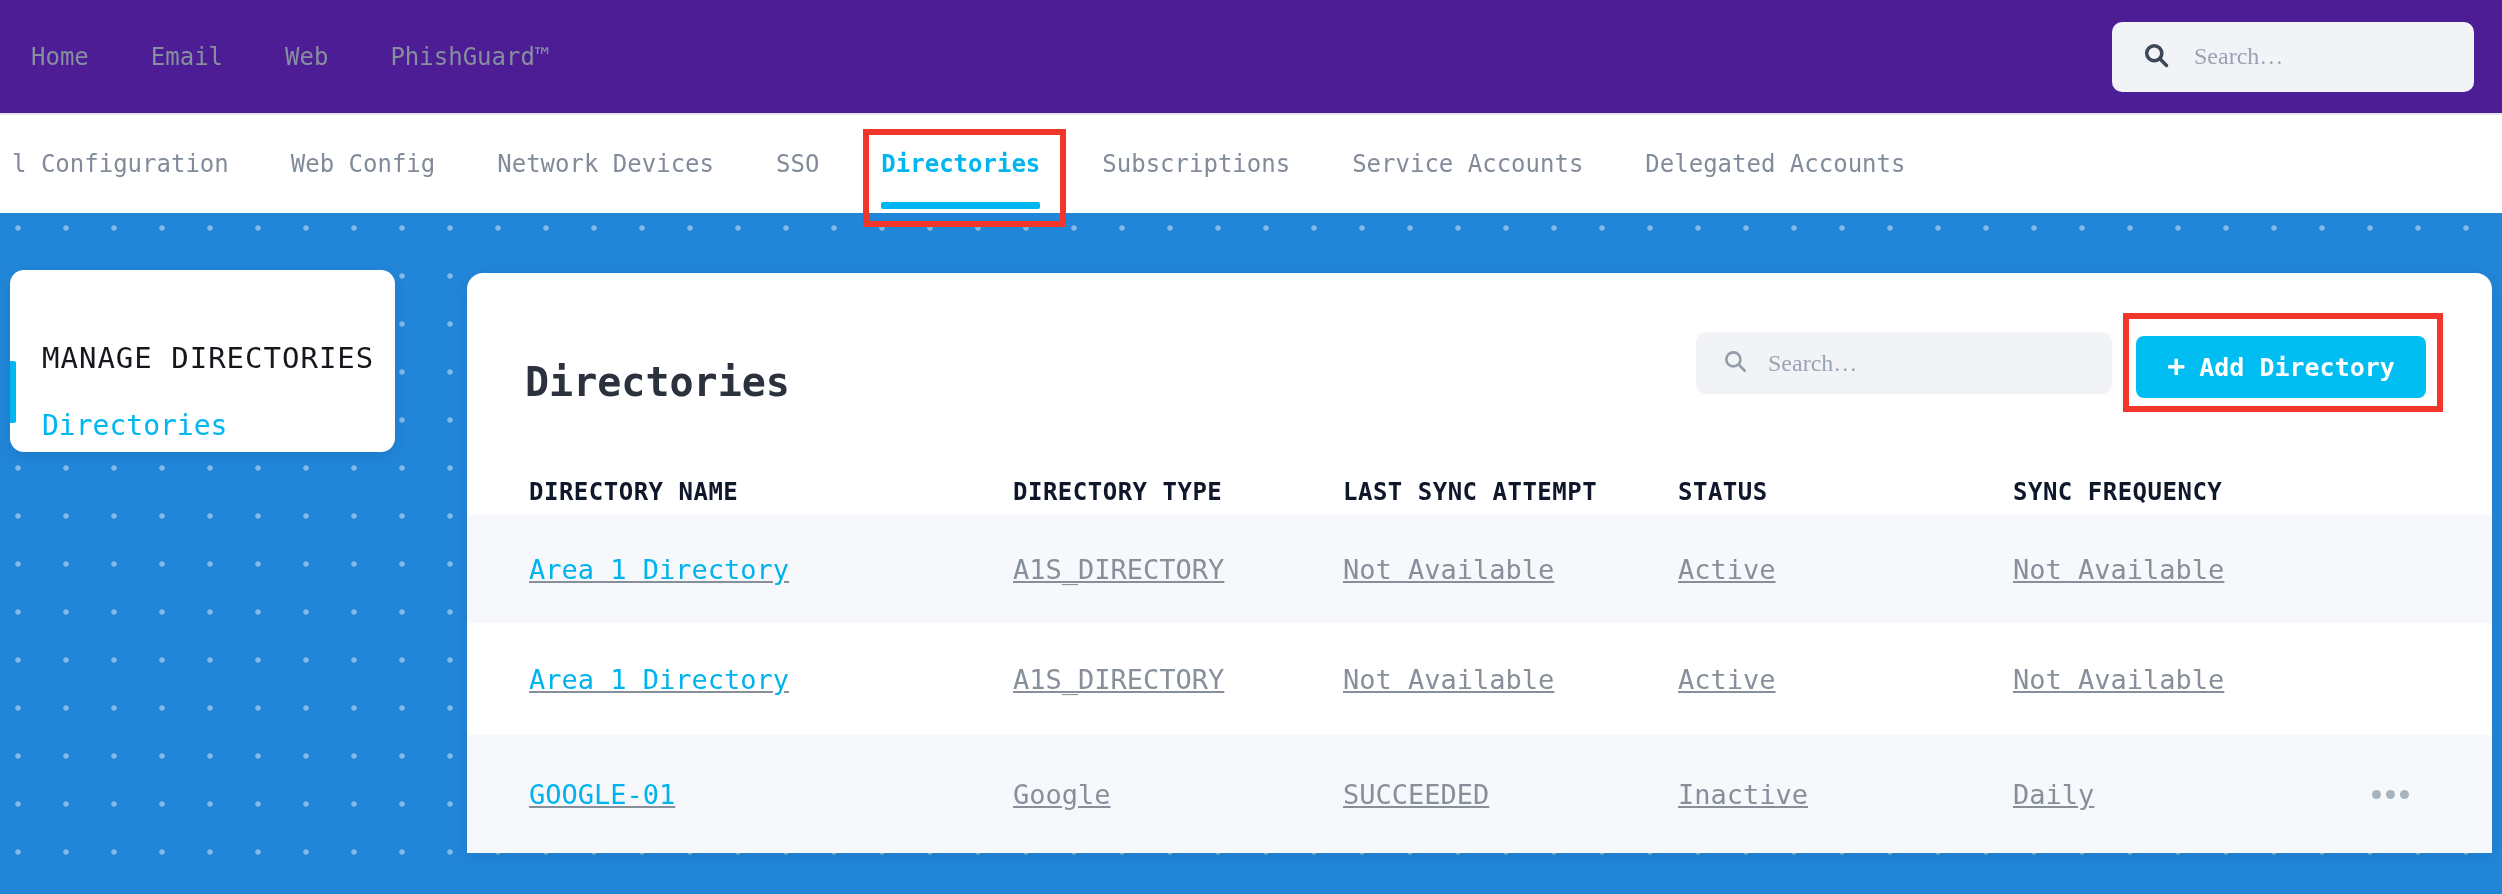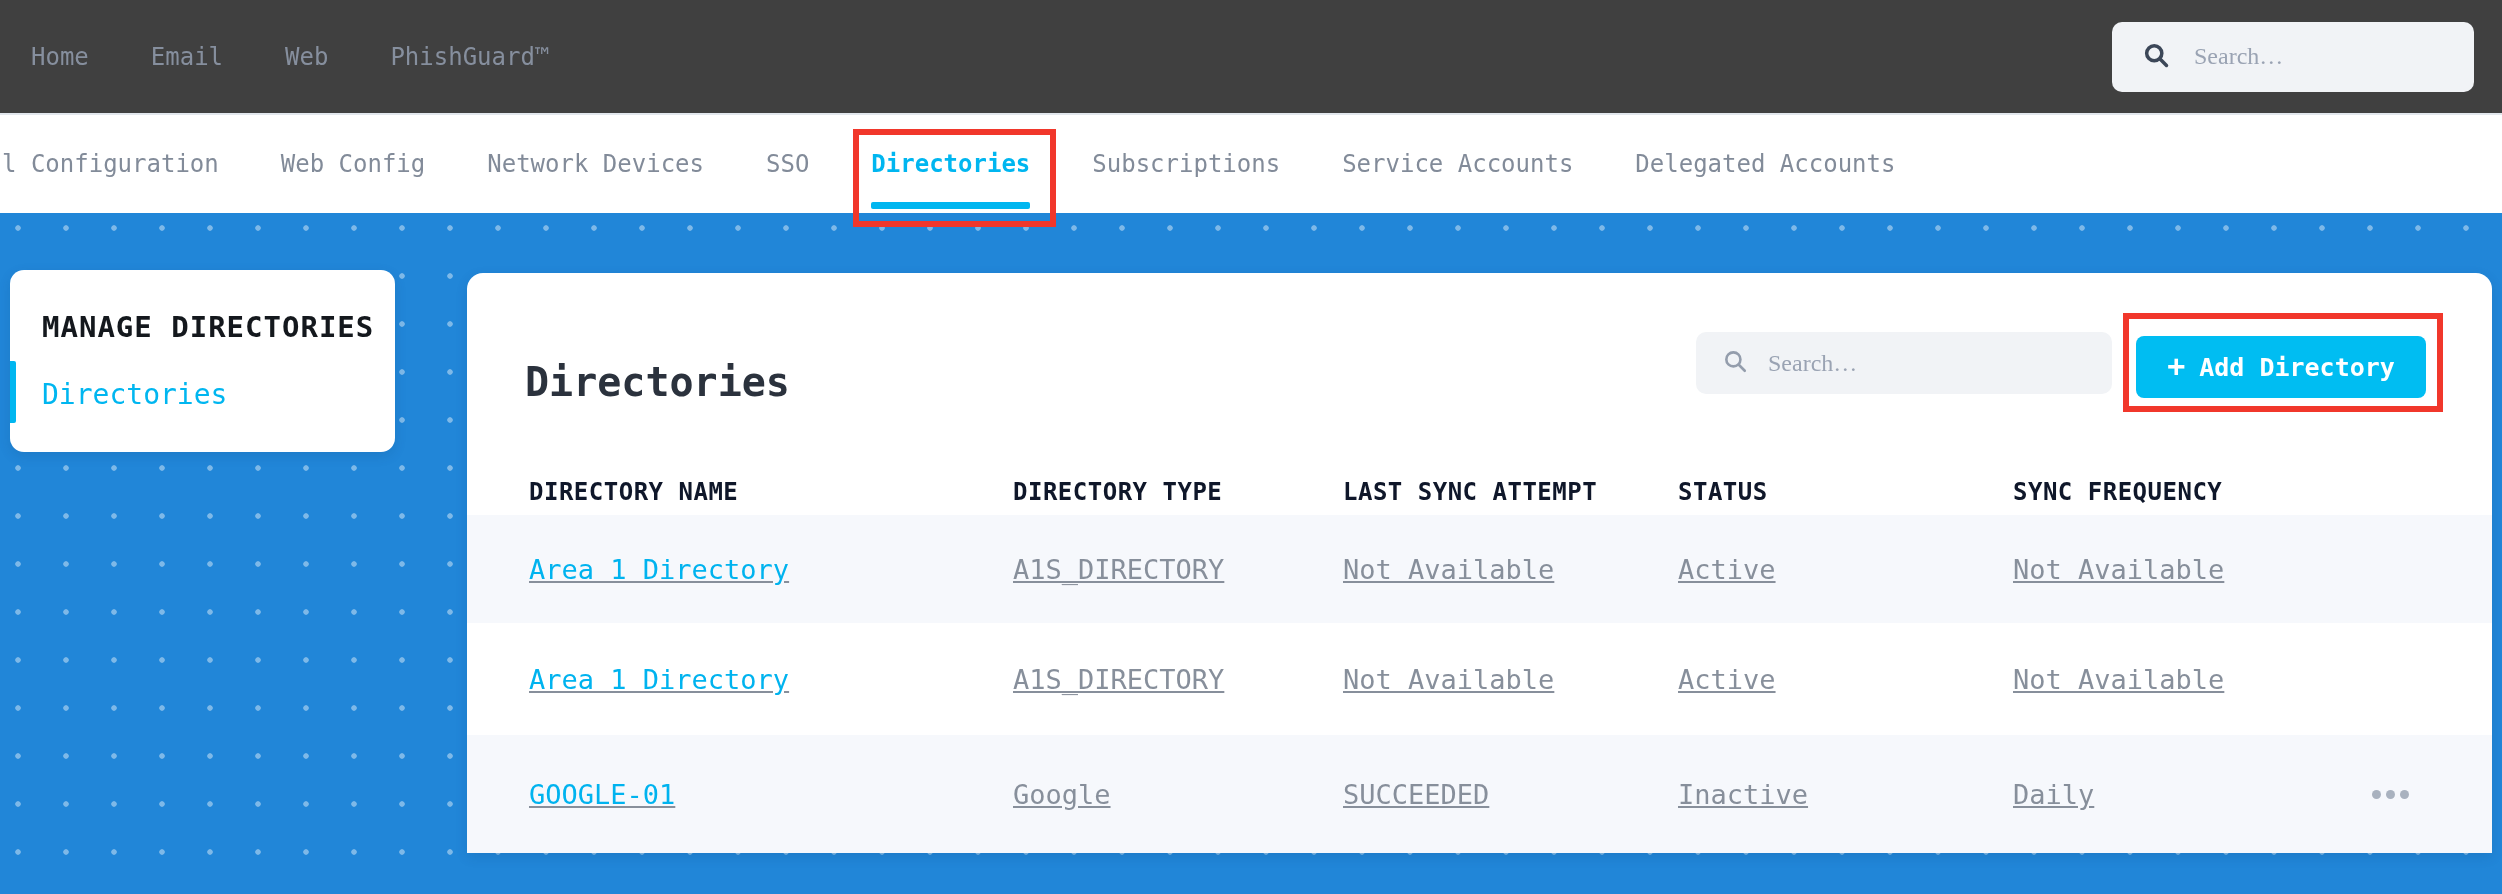--- a/index.html
+++ b/index.html
@@ -9,21 +9,21 @@
     --background-blue:#2186d8;
     --link-cyan:#00b3ef;
   }
   *{margin:0;padding:0;box-sizing:border-box;}
   body{font-family:"DejaVu Sans Mono","Liberation Mono",monospace;background:#fff;}
   .screen{position:relative;width:2502px;height:894px;overflow:hidden;background:#fff;}
 
   
   .topbar{
     position:absolute;left:0;top:0;width:2502px;height:115px;
-    background:#404040;border-bottom:2px solid #e2e7ed;
+    background:#4c1d95;border-bottom:2px solid #e2e7ed;
     display:flex;align-items:center;justify-content:space-between;
     padding:0 28px 0 31px;
   }
   .topnav{display:flex;align-items:center;gap:62px;}
   .topnav .nav-item{
     font-size:24px;color:#868f9e;font-weight:500;letter-spacing:0;
     cursor:pointer;white-space:nowrap;
   }
   .searchbox{
     display:flex;align-items:center;gap:24px;
@@ -35,21 +35,21 @@
     font-family:Liberation Serif, serif;font-size:24px;color:#4a5466;width:100%;
   }
   .searchbox input::placeholder{color:#9aa3b3;}
   .search-icon-dark{color:#3c4758;}
   .search-icon-gray{color:#949dac;}
 
   
   .tabbar{
     position:absolute;left:0;top:115px;width:2502px;height:98px;
     background:#fff;display:flex;align-items:stretch;gap:62px;
-    padding-left:2px;white-space:nowrap;
+    padding-left:12px;white-space:nowrap;
   }
   .tab{
     position:relative;display:flex;align-items:center;height:100%;
     font-size:24px;color:#828b99;font-weight:500;cursor:pointer;
   }
   .tab.active{color:var(--accent-cyan);font-weight:700;}
   .tab-underline{
     position:absolute;left:0;right:0;bottom:4px;height:7px;
     background:var(--accent-cyan);border-radius:2px;
   }
@@ -67,21 +67,21 @@
     background-position:15px 12px;
   }
 
   
   .side-card{
     position:absolute;left:10px;top:57px;width:385px;height:182px;
     background:#fff;border-radius:14px;
     box-shadow:0 4px 12px rgba(15,60,110,0.15);
     padding:40px 20px 0 32px;
   }
-  .side-heading{font-size:29px;font-weight:700;color:#14181d;letter-spacing:1px;}
+  .side-heading{font-size:29px;font-weight:400;color:#14181d;letter-spacing:1px;margin-top:31px;}
   .side-item{position:relative;margin-top:34px;cursor:pointer;}
   .side-item .label{font-size:28px;color:var(--accent-cyan);font-weight:500;}
   .side-active-bar{
     position:absolute;left:0;top:91px;width:6px;height:62px;
     background:var(--accent-cyan);border-radius:0 2px 2px 0;
   }
 
   
   .panel{
     position:absolute;left:467px;top:60px;width:2025px;height:580px;

